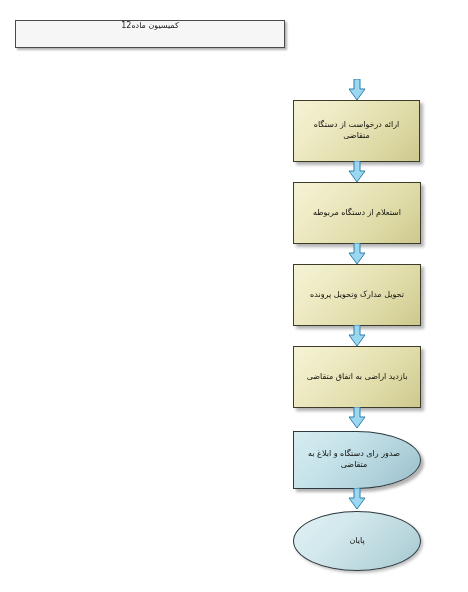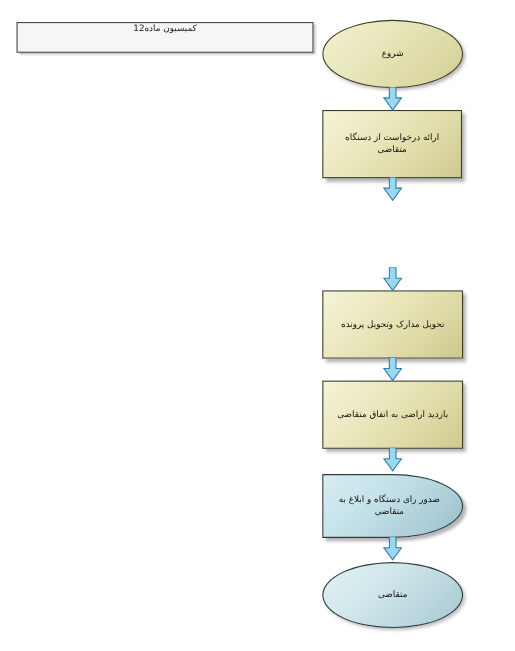--- a/index.html
+++ b/index.html
@@ -109,40 +109,40 @@
 </style>
 </head>
 <body>
 
 <div id="canvas">
 
   <div class="title-box">
     <span class="label">کمیسیون ماده12</span>
   </div>
 
-  <div class="node ellipse-olive" style="left:293px; top:18px; width:128px; height:62px;">
-    <span class="label">شروع</span>
-  </div>
 
   <div class="arrow" style="left:348px; top:79px; height:22px;">
     <svg viewBox="0 0 18 22" preserveAspectRatio="none">
       <polygon points="6,0 12,0 12,10 17,10 9,21 1,10 6,10" fill="#9bd7f0" stroke="#2f7fa8" stroke-width="1"></polygon>
     </svg>
   </div>
 
   <div class="node box-olive" style="left:293px; top:100px; width:127px; height:62px;">
     <span class="label">ارائه درخواست از دستگاه متقاضی</span>
   </div>
 
   <div class="arrow" style="left:348px; top:161px; height:22px;">
     <svg viewBox="0 0 18 22" preserveAspectRatio="none">
       <polygon points="6,0 12,0 12,10 17,10 9,21 1,10 6,10" fill="#9bd7f0" stroke="#2f7fa8" stroke-width="1"></polygon>
     </svg>
   </div>
 
+  <div class="node box-olive" style="left:293px; top:182px; width:128px; height:62px;">
+    <span class="label">استعلام از دستگاه مربوطه</span>
+  </div>
 
   <div class="arrow" style="left:348px; top:243px; height:22px;">
     <svg viewBox="0 0 18 22" preserveAspectRatio="none">
       <polygon points="6,0 12,0 12,10 17,10 9,21 1,10 6,10" fill="#9bd7f0" stroke="#2f7fa8" stroke-width="1"></polygon>
     </svg>
   </div>
 
   <div class="node box-olive" style="left:293px; top:264px; width:128px; height:62px;">
     <span class="label">تحویل مدارک وتحویل پرونده</span>
   </div>
@@ -167,16 +167,16 @@
     <span class="label">صدور رای دستگاه و ابلاغ به متقاضی</span>
   </div>
 
   <div class="arrow" style="left:348px; top:488px; height:22px;">
     <svg viewBox="0 0 18 22" preserveAspectRatio="none">
       <polygon points="6,0 12,0 12,10 17,10 9,21 1,10 6,10" fill="#9bd7f0" stroke="#2f7fa8" stroke-width="1"></polygon>
     </svg>
   </div>
 
   <div class="node ellipse-blue" style="left:293px; top:511px; width:128px; height:60px;">
-    <span class="label">متقاضی</span>
+    <span class="label">پایان</span>
   </div>
 
 </div>
 
 </body></html>

